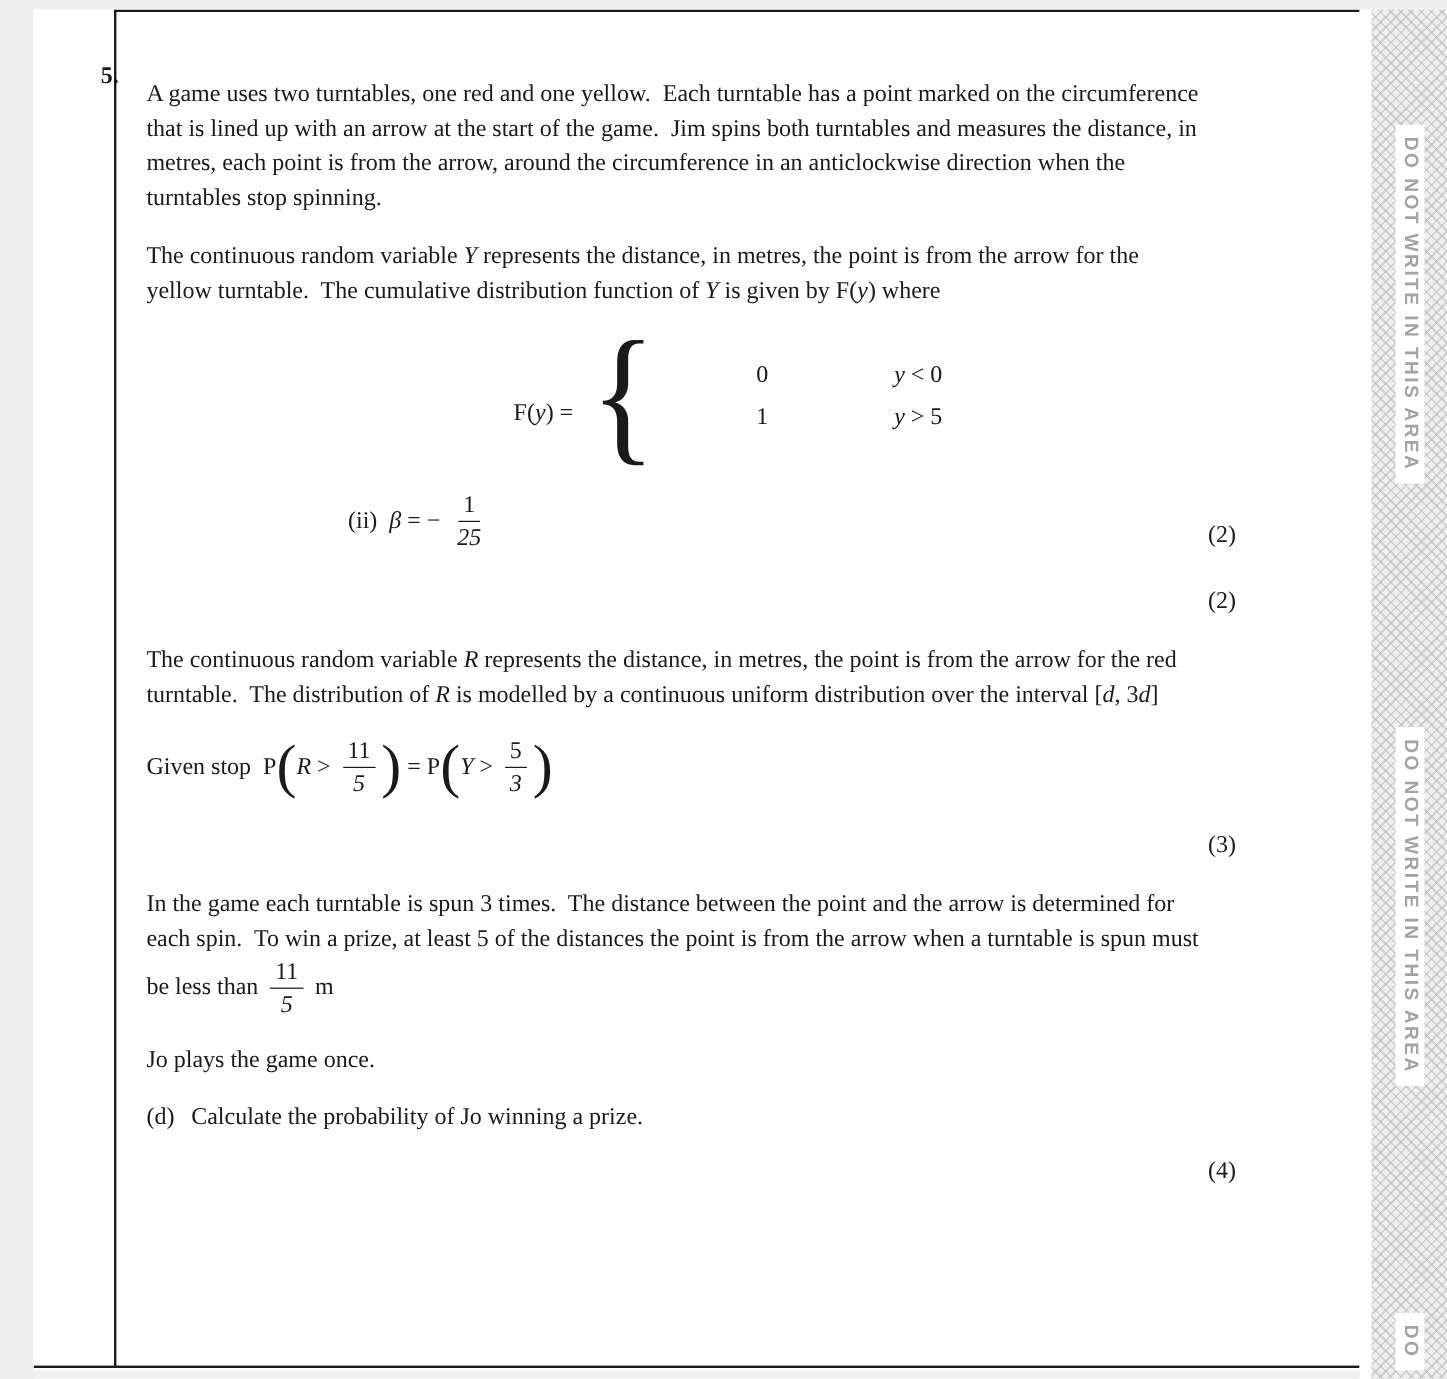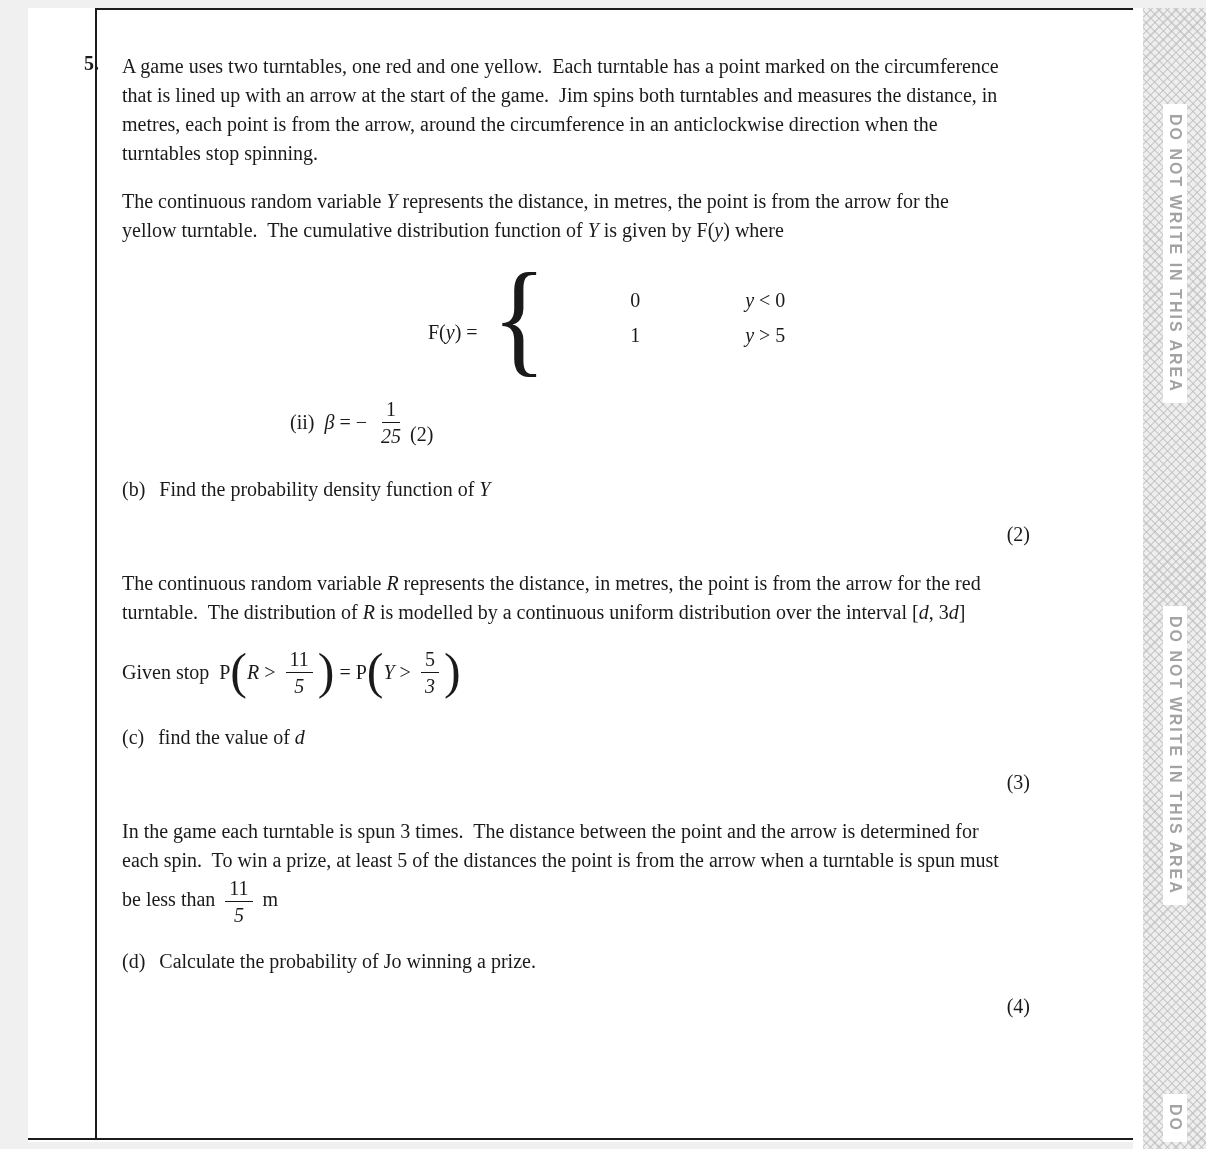--- a/index.html
+++ b/index.html
@@ -8,21 +8,21 @@
   .strip-top{position:absolute;top:0;left:0;width:1206px;height:8px;background:#f0f0f0;}
   .strip-left{position:absolute;top:0;left:0;width:28px;height:1149px;background:#f0f0f0;}
   .strip-bottom{position:absolute;top:1142px;left:0;width:1133px;height:7px;background:#f0f0f0;}
 
   .page{position:absolute;left:28px;top:8px;width:1105px;height:1132px;background:#fff;overflow:hidden;}
   .rule-top{position:absolute;left:67px;right:0;top:0;height:2px;background:#1c1c1c;}
   .rule-bottom{position:absolute;left:0;right:0;bottom:0;height:2px;background:#1c1c1c;}
   .rule-left{position:absolute;left:67px;top:0;bottom:0;width:2px;background:#1c1c1c;}
 
   .qnum{position:absolute;left:56px;top:44px;font-size:20px;font-weight:700;}
-  .content{position:absolute;left:94px;top:44px;width:908px;font-size:20px;line-height:29px;}
+  .content{position:absolute;left:94px;top:56px;width:908px;font-size:20px;line-height:29px;}
 
   p.para{margin:0 0 19px 0;max-width:886px;white-space:pre-wrap;}
   .line{margin:0 0 16px 0;max-width:886px;}
   .plabel{margin-right:14px;white-space:pre;}
   .ptext{white-space:pre-wrap;}
   .it{font-style:italic;}
   sup{font-size:0.62em;line-height:0;}
 
   .cdf{display:flex;align-items:center;margin:4px 0 24px 306px;}
   .cdf-lhs{white-space:pre;margin-top:28px;}
@@ -31,21 +31,21 @@
   .cdf-rows{display:flex;flex-direction:column;}
   .cdf-row{display:flex;align-items:baseline;line-height:35px;}
   .cdf-val{width:160px;text-align:center;white-space:pre;}
   .cdf-cond{width:130px;text-align:left;margin-left:30px;white-space:pre;}
 
   .frac{display:inline-flex;flex-direction:column;align-items:center;vertical-align:middle;
         line-height:26px;margin:0 5px;}
   .frac .num{border-bottom:1.5px solid #161616;padding:0 4px;}
   .frac .den{padding:0 4px;font-style:italic;}
 
-  .subii{display:flex;justify-content:flex-start;align-items:flex-end;margin:0 0 26px 168px;}
+  .subii{display:flex;justify-content:space-between;align-items:flex-end;margin:0 0 26px 168px;}
   .sub-left{display:flex;align-items:center;}
   .sub-left>span{white-space:pre;}
   .mark{font-size:20px;}
   .mark-row{text-align:right;margin:2px 0 20px 0;}
 
   .given{display:flex;align-items:center;margin:8px 0 24px 0;}
   .given>span{white-space:pre;}
   .bigp{font-size:50px;line-height:1;position:relative;top:-2px;font-weight:400;}
 
   .sidebar{position:absolute;top:8px;right:0;width:63px;height:1141px;background-color:#eeeeee;
@@ -98,43 +98,42 @@
 
 
       <div class="subii">
           <span class="sub-left">
             <span><span>(ii)  </span><span class="it">β</span><span> = − </span></span>
             <span class="frac"><span class="num">1</span><span class="den">25</span></span>
           </span>
           <span class="mark">(2)</span>
         </div>
 
-      <div class="line"><span class="plabel">(b)</span><span class="ptext"><span>Find the probability density function of </span><span class="it">Y</span></span></div>
       <div class="mark-row"><span class="mark">(2)</span></div>
 
       <p class="para"><span>The continuous random variable </span><span class="it">R</span><span> represents the distance, in metres, the point is from the arrow for the red turntable.  The distribution of </span><span class="it">R</span><span> is modelled by a continuous uniform distribution over the interval [</span><span class="it">d</span><span>, 3</span><span class="it">d</span><span>]</span></p>
 
       <div class="given">
           <span>Given stop  P</span>
           <span class="bigp">(</span>
           <span><span class="it">R</span><span> &gt; </span></span>
           <span class="frac"><span class="num">11</span><span class="den">5</span></span>
           <span class="bigp">)</span>
           <span> = P</span>
           <span class="bigp">(</span>
           <span><span class="it">Y</span><span> &gt; </span></span>
           <span class="frac"><span class="num">5</span><span class="den">3</span></span>
           <span class="bigp">)</span>
         </div>
 
-      <div class="line"><span class="plabel">(c)</span><span class="ptext"><span>find the value of </span><span class="it">d</span></span></div>
       <div class="mark-row"><span class="mark">(3)</span></div>
 
       <p class="para"><span>In the game each turntable is spun 3 times.  The distance between the point and the arrow is determined for each spin.  To win a prize, at least 5 of the distances the point is from the arrow when a turntable is spun must be less than </span><span class="frac"><span class="num">11</span><span class="den">5</span></span><span> m</span></p>
 
+      <p class="para">Jo plays the game once.</p>
 
       <div class="line"><span class="plabel">(d)</span><span class="ptext"><span>Calculate the probability of Jo winning a prize.</span></span></div>
       <div class="mark-row"><span class="mark">(4)</span></div>
     </div>
   </div>
 
   <div class="sidebar">
     <span class="wm wm1">DO NOT WRITE IN THIS AREA</span>
     <span class="wm wm2">DO NOT WRITE IN THIS AREA</span>
     <span class="wm wm3">DO</span>

